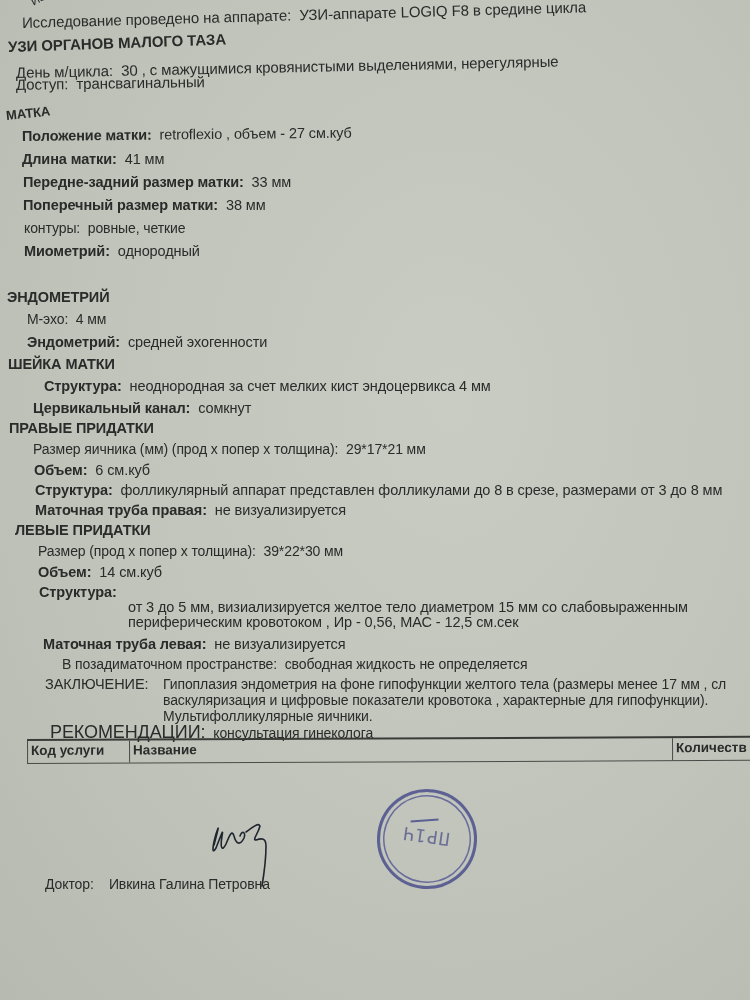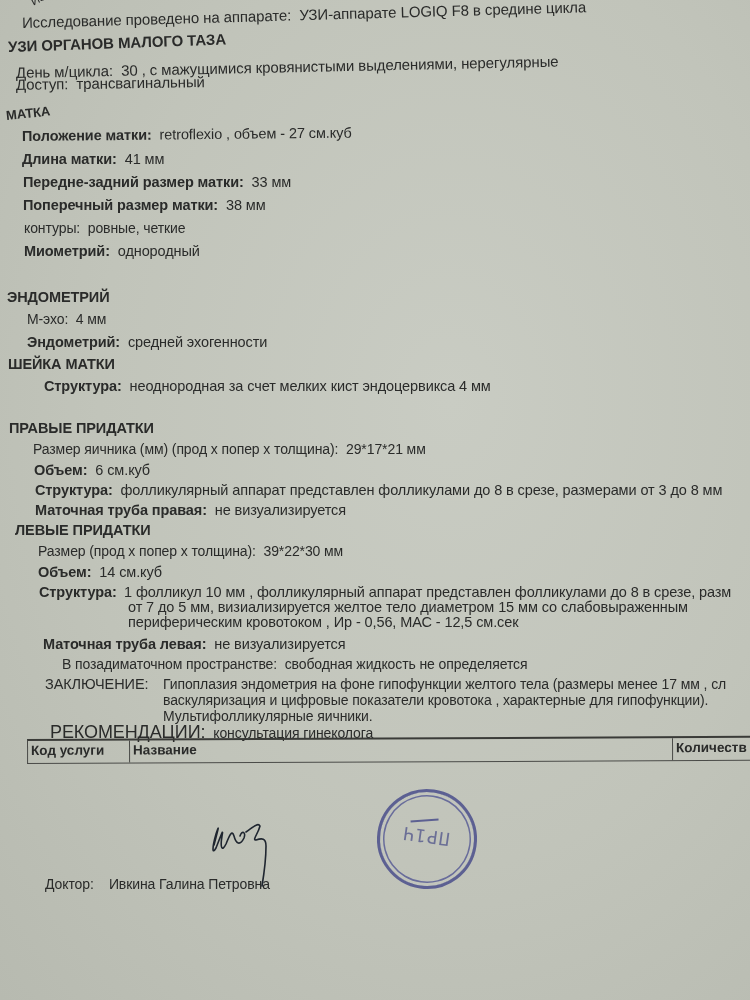--- a/index.html
+++ b/index.html
@@ -93,20 +93,24 @@
   <div class="line" style="left:27px;top:334px;">
     <span class="lab">Эндометрий:</span>&nbsp;
     <span>средней эхогенности</span>
   </div>
 
   <div class="line sec" style="left:8px;top:356px;">ШЕЙКА МАТКИ</div>
   <div class="line" style="left:33px;top:378px;margin-left:11px;">
     <span class="lab">Структура:</span>&nbsp;
     <span>неоднородная за счет мелких кист эндоцервикса 4 мм</span>
   </div>
+  <div class="line" style="left:33px;top:400px;">
+    <span class="lab">Цервикальный канал:</span>&nbsp;
+    <span>сомкнут</span>
+  </div>
 
   <div class="line sec" style="left:9px;top:420px;">ПРАВЫЕ ПРИДАТКИ</div>
   <div class="line" style="left:33px;top:441px;font-size:14px;">
     <span>Размер яичника (мм) (прод х попер х толщина):</span>&nbsp;
     <span>29*17*21 мм</span>
   </div>
   <div class="line" style="left:34px;top:462px;">
     <span class="lab">Объем:</span>&nbsp;
     <span>6 см.куб</span>
   </div>
@@ -122,22 +126,21 @@
   <div class="line sec" style="left:15px;top:522px;">ЛЕВЫЕ ПРИДАТКИ</div>
   <div class="line" style="left:38px;top:543px;font-size:14px;">
     <span>Размер (прод х попер х толщина):</span>&nbsp;
     <span>39*22*30 мм</span>
   </div>
   <div class="line" style="left:38px;top:564px;">
     <span class="lab">Объем:</span>&nbsp;
     <span>14 см.куб</span>
   </div>
   <div class="line lab" style="left:39px;top:584px;">Структура:</div>
-  <div class="line" style="left:124px;top:584px;">1 фолликул 10 мм , фолликулярный аппарат представлен фолликулами до 8 в срезе, разм</div>
-  <div class="line" style="left:128px;top:599px;">от 7 до 5 мм, визиализируется желтое тело диаметром 15 мм  со слабовыраженным</div>
+  <div class="line" style="left:128px;top:599px;">от 3 до 5 мм, визиализируется желтое тело диаметром 15 мм  со слабовыраженным</div>
   <div class="line" style="left:128px;top:614px;">периферическим кровотоком , Ир - 0,56, МАС - 12,5 см.сек</div>
   <div class="line" style="left:43px;top:636px;">
     <span class="lab">Маточная труба левая:</span>&nbsp;
     <span>не визуализируется</span>
   </div>
 
   <div class="line" style="left:44px;top:656px;font-size:14px;margin-left:18px;">
     <span>В позадиматочном пространстве:</span>&nbsp;
     <span>свободная жидкость не определяется</span>
   </div>

